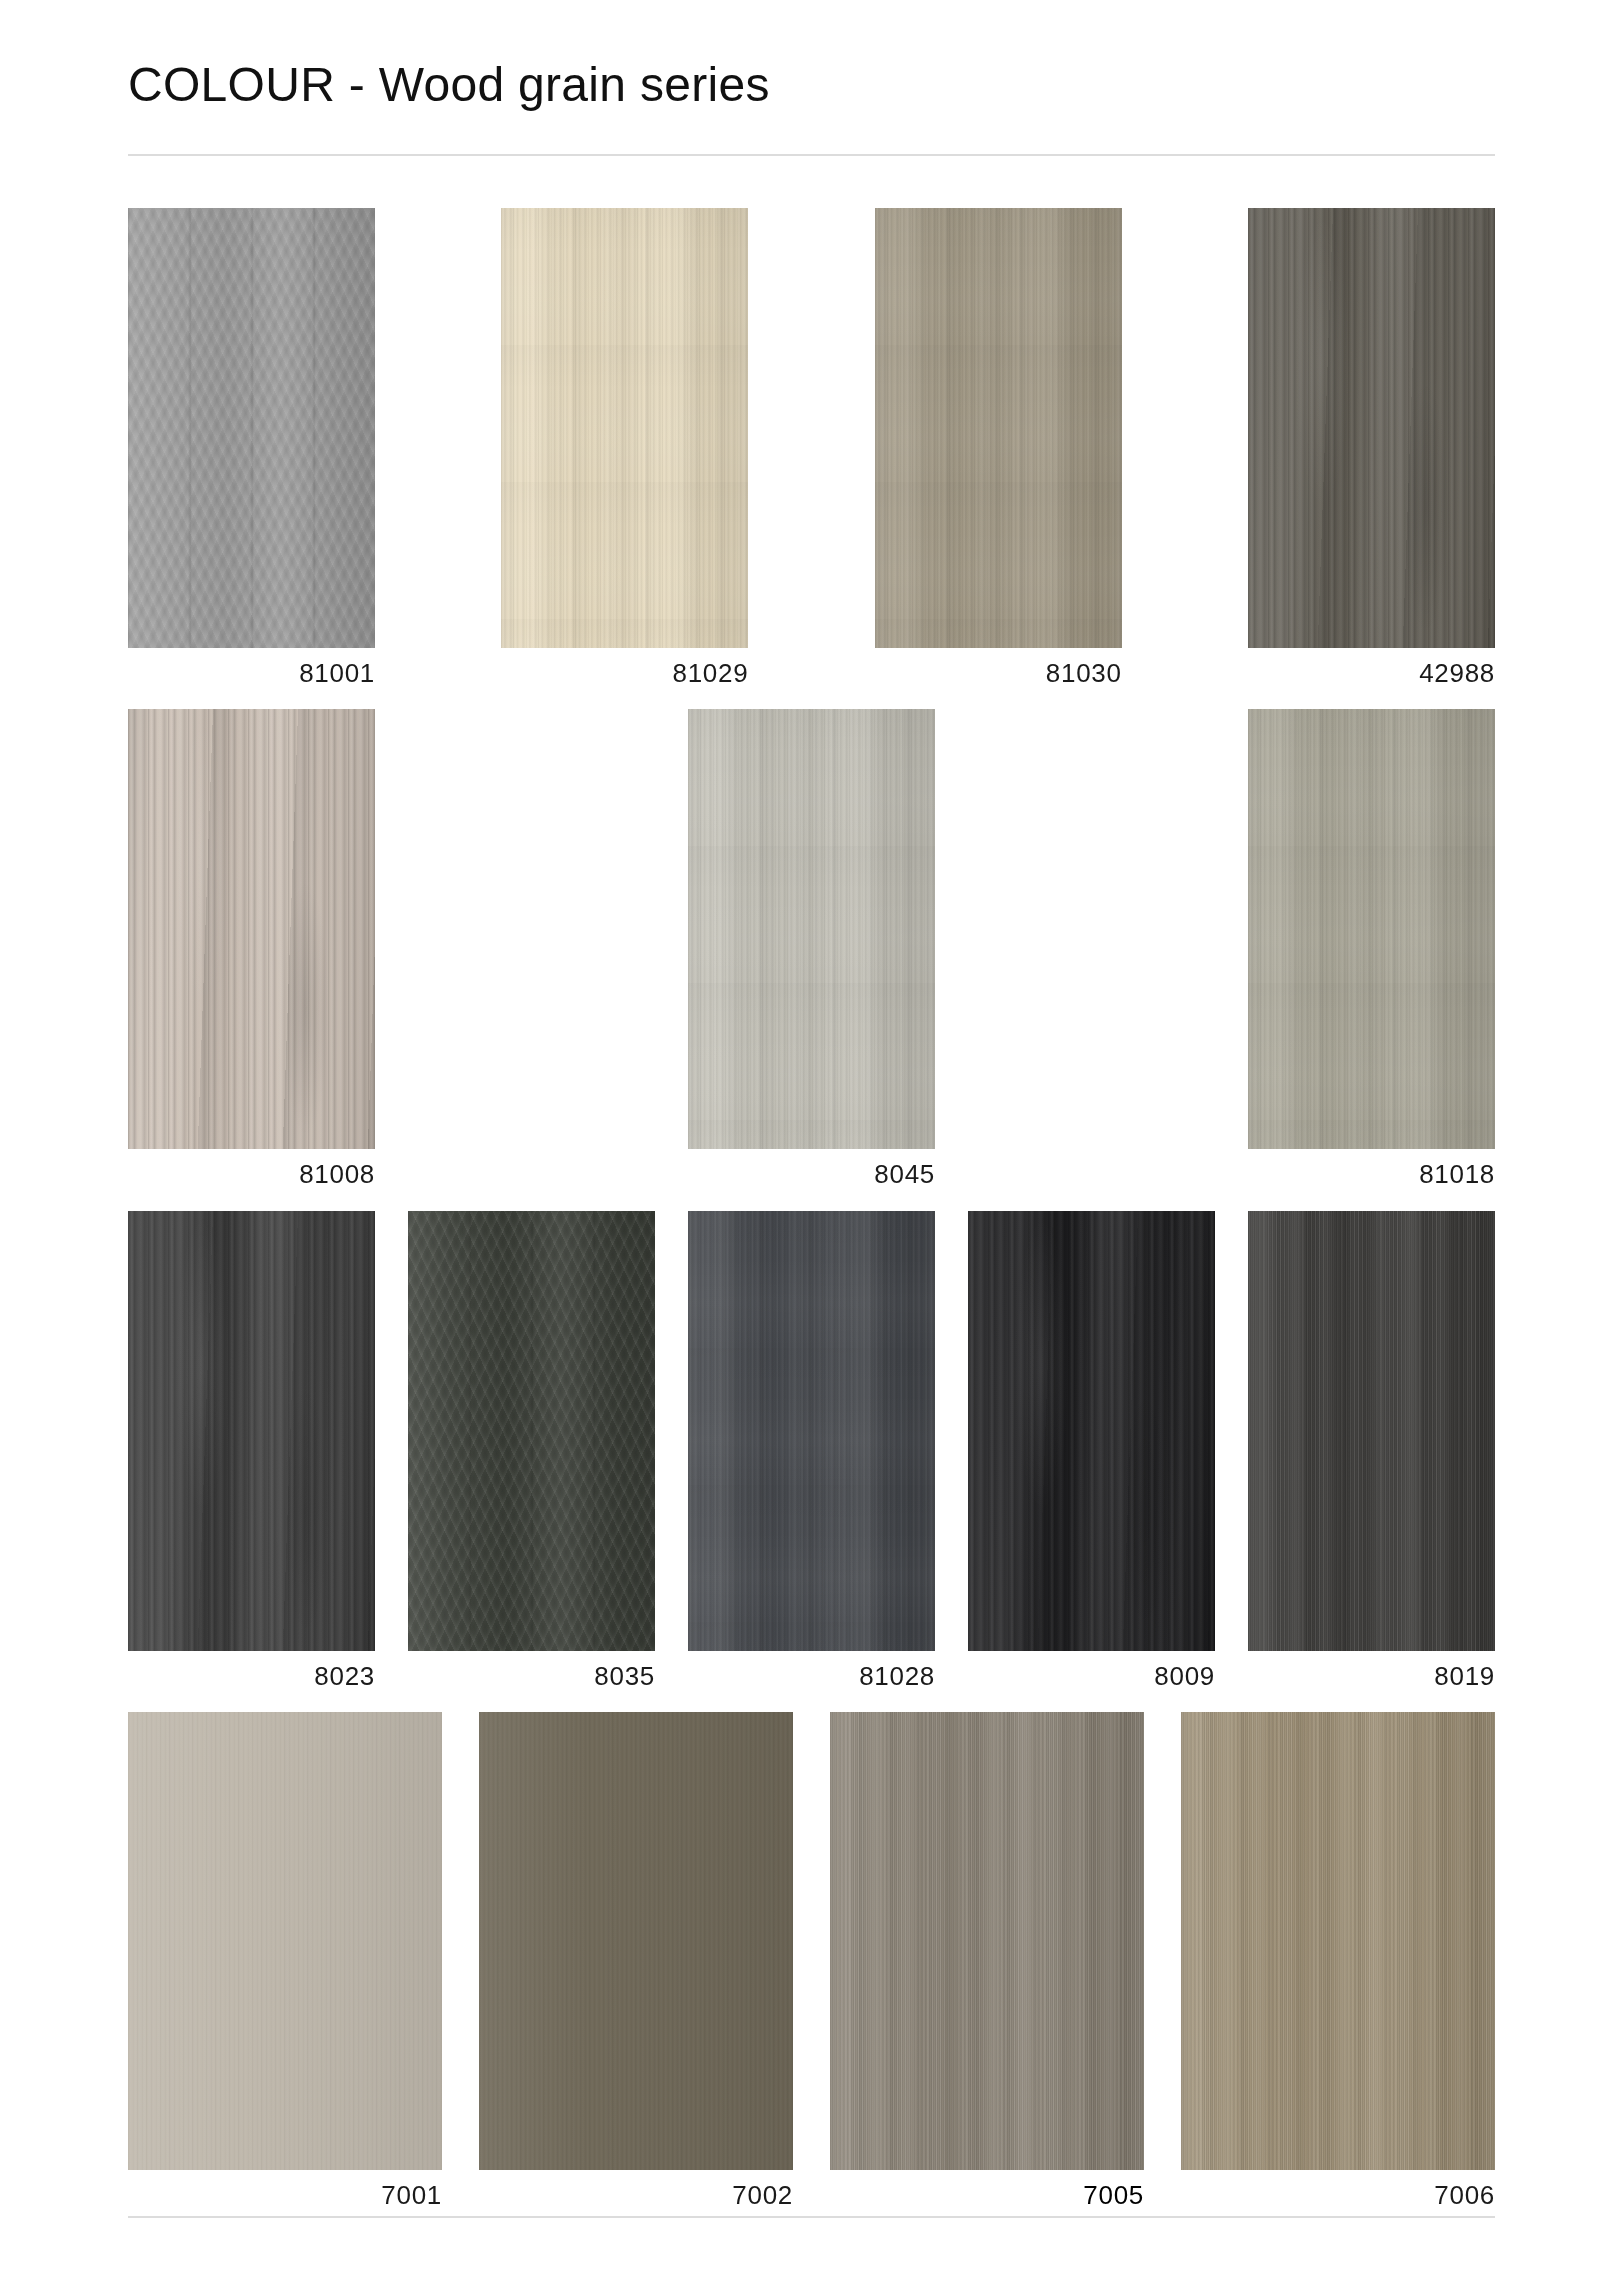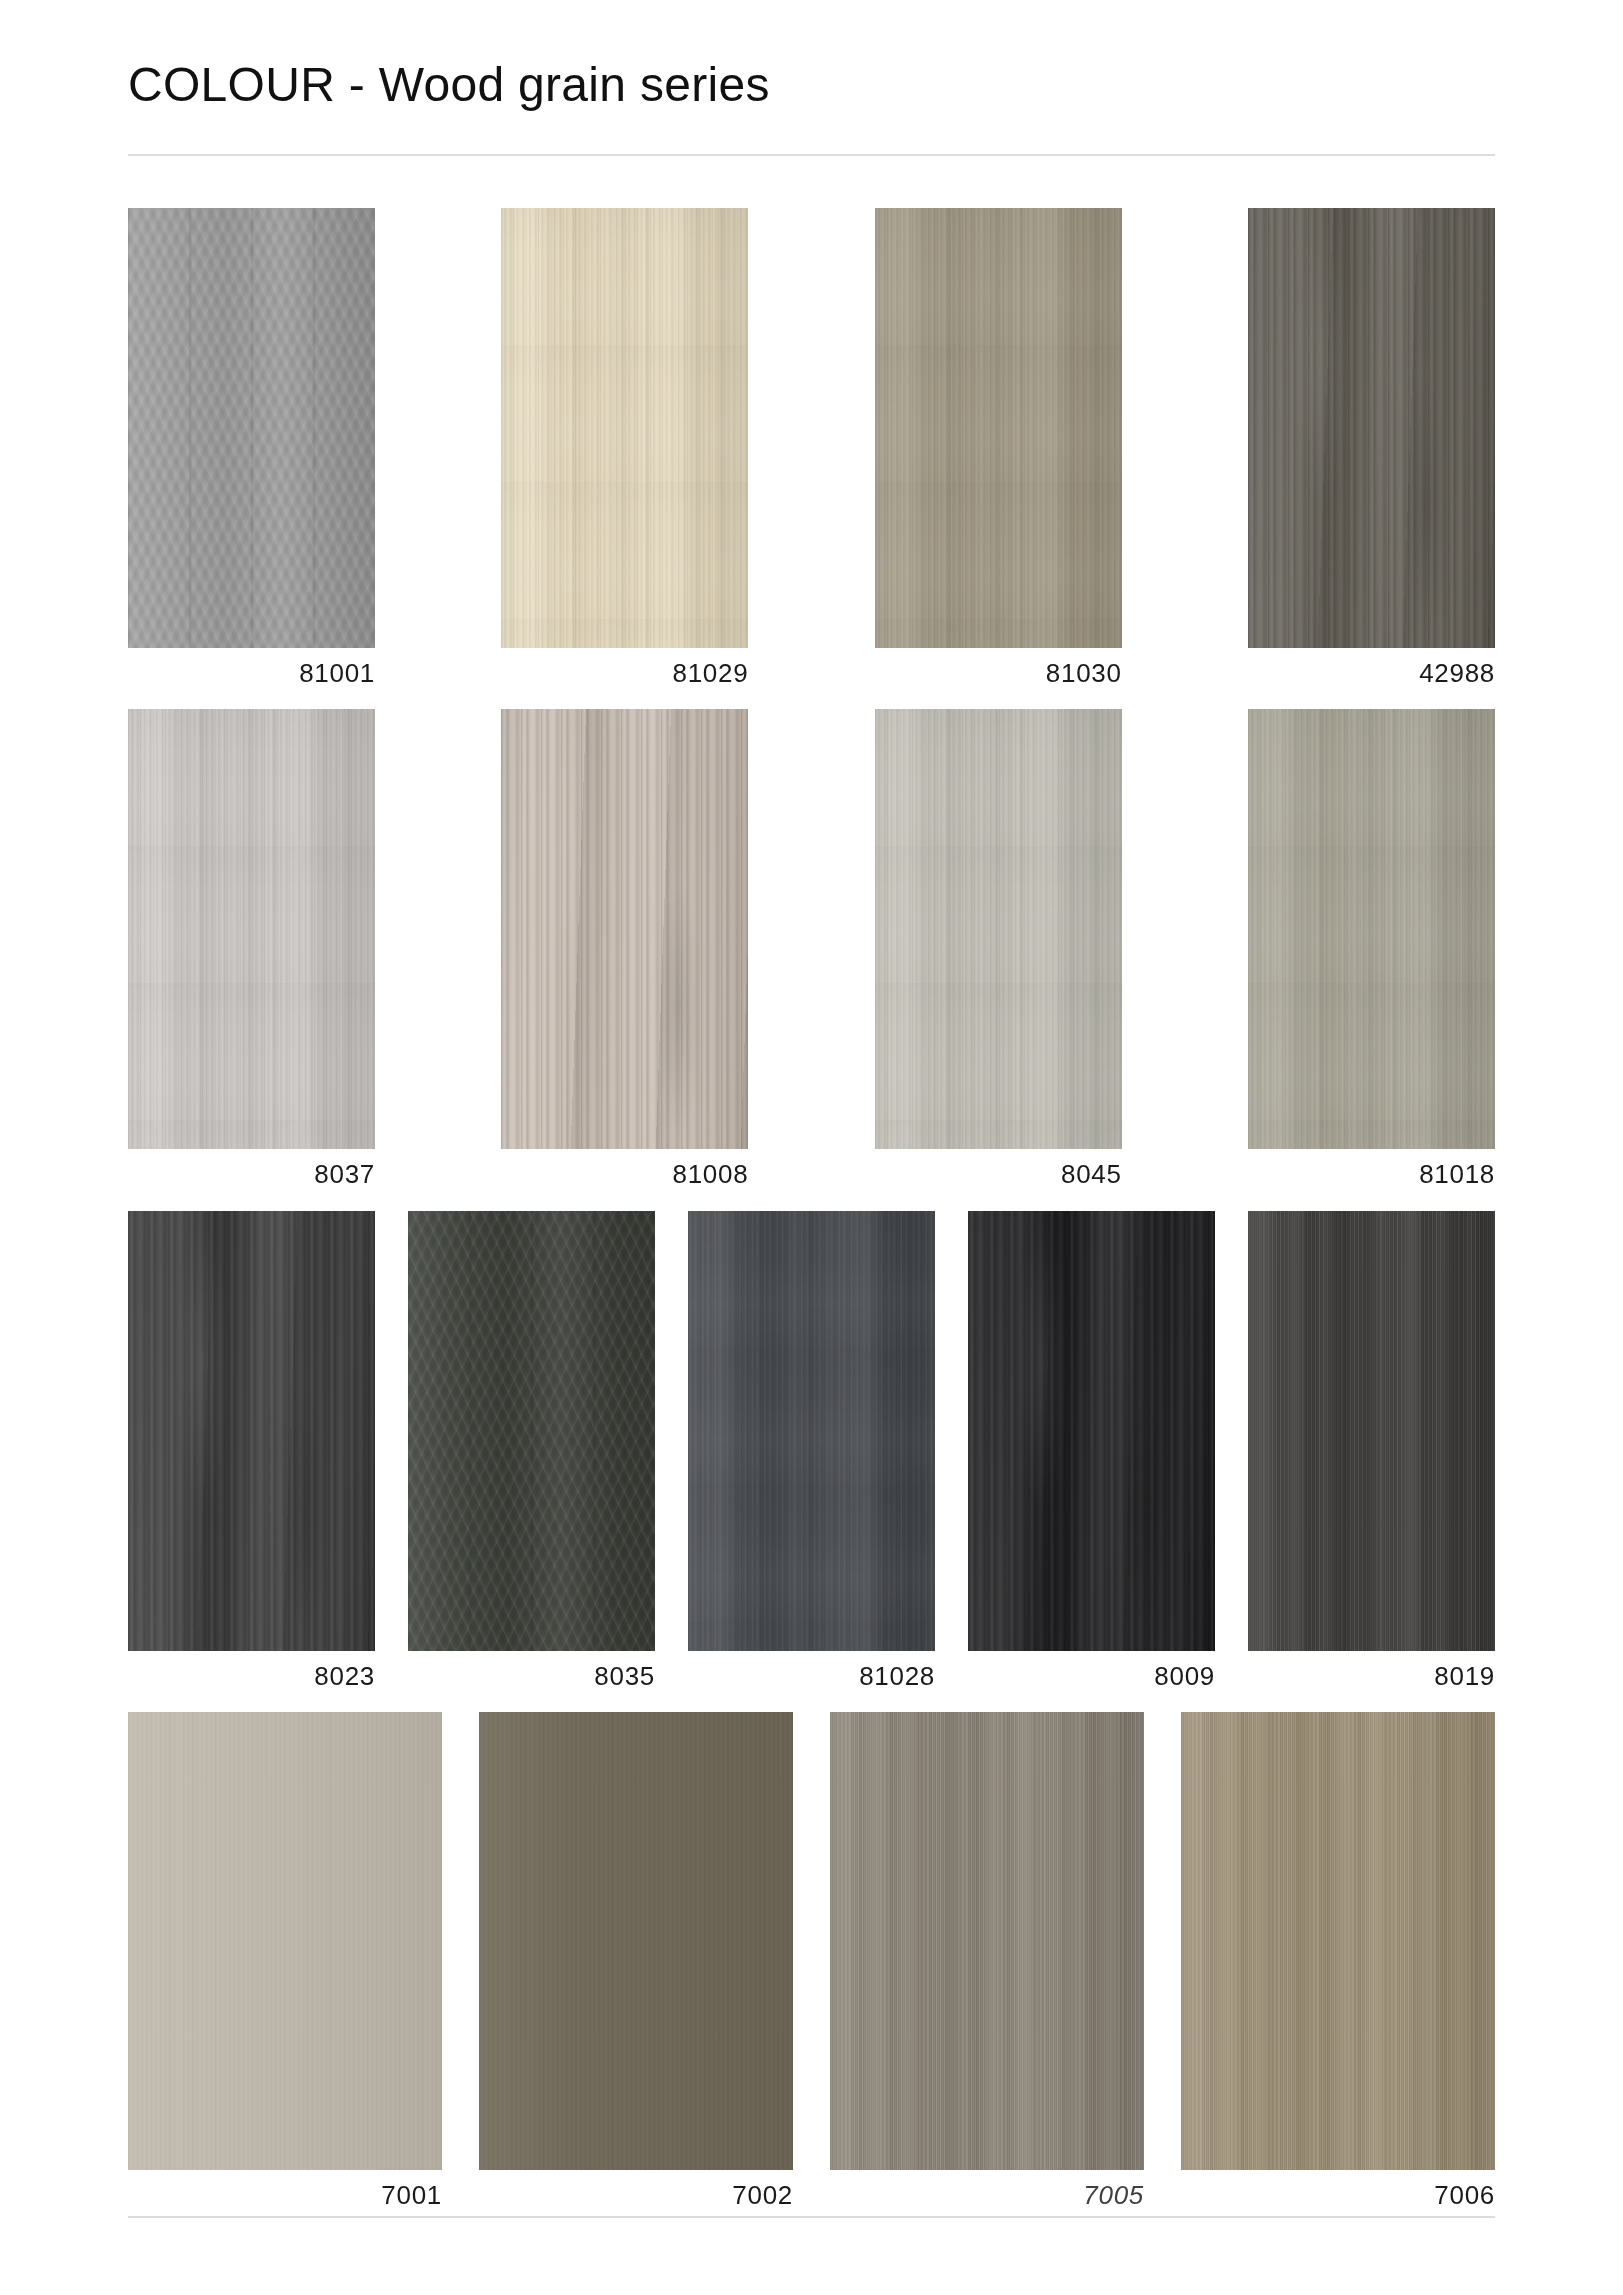--- a/index.html
+++ b/index.html
@@ -295,28 +295,20 @@
           <div class="swatch tex-oak" style="background: rgb(99, 95, 86);">
             <div class="shade"></div>
             <div class="grain2"></div>
             <div class="grain"></div>
           </div>
           <div class="swatch-label" style="color: rgb(26, 26, 26);">42988</div>
         </div>
       </div>
       <div class="swatch-row row-narrow">
         <div class="swatch-cell">
-          <div class="swatch tex-grain" style="background: rgb(205, 201, 198);">
-            <div class="shade"></div>
-            <div class="grain2"></div>
-            <div class="grain"></div>
-          </div>
-          <div class="swatch-label" style="color: rgb(26, 26, 26);">8037</div>
-        </div>
-        <div class="swatch-cell">
           <div class="swatch tex-oak" style="background: rgb(203, 191, 180);">
             <div class="shade"></div>
             <div class="grain2"></div>
             <div class="grain"></div>
           </div>
           <div class="swatch-label" style="color: rgb(26, 26, 26);">81008</div>
         </div>
         <div class="swatch-cell">
           <div class="swatch tex-grain" style="background: rgb(196, 194, 184);">
             <div class="shade"></div>
@@ -392,21 +384,21 @@
             <div class="grain"></div>
           </div>
           <div class="swatch-label" style="color: rgb(26, 26, 26);">7002</div>
         </div>
         <div class="swatch-cell">
           <div class="swatch tex-striated" style="background: rgb(139, 131, 118);">
             <div class="shade"></div>
             <div class="grain2"></div>
             <div class="grain"></div>
           </div>
-          <div class="swatch-label" style="color: #404040; font-style: italic;">7005</div>
+          <div class="swatch-label" style="color: #000000;">7005</div>
         </div>
         <div class="swatch-cell">
           <div class="swatch tex-striated" style="background: rgb(157, 143, 117);">
             <div class="shade"></div>
             <div class="grain2"></div>
             <div class="grain"></div>
           </div>
           <div class="swatch-label" style="color: rgb(26, 26, 26);">7006</div>
         </div>
       </div>

